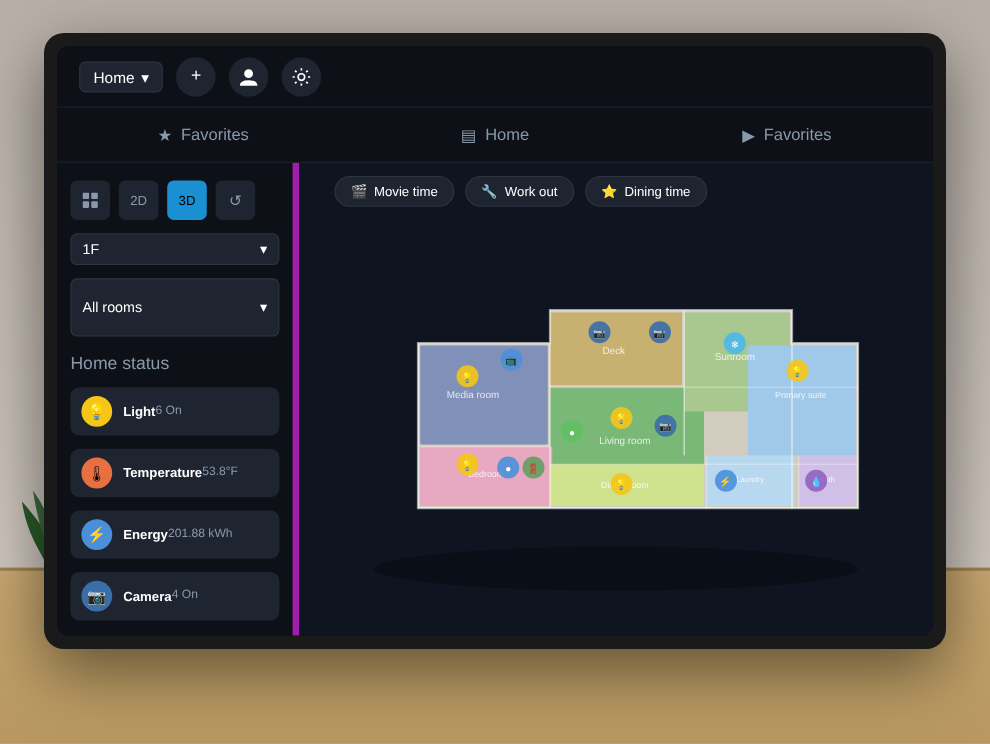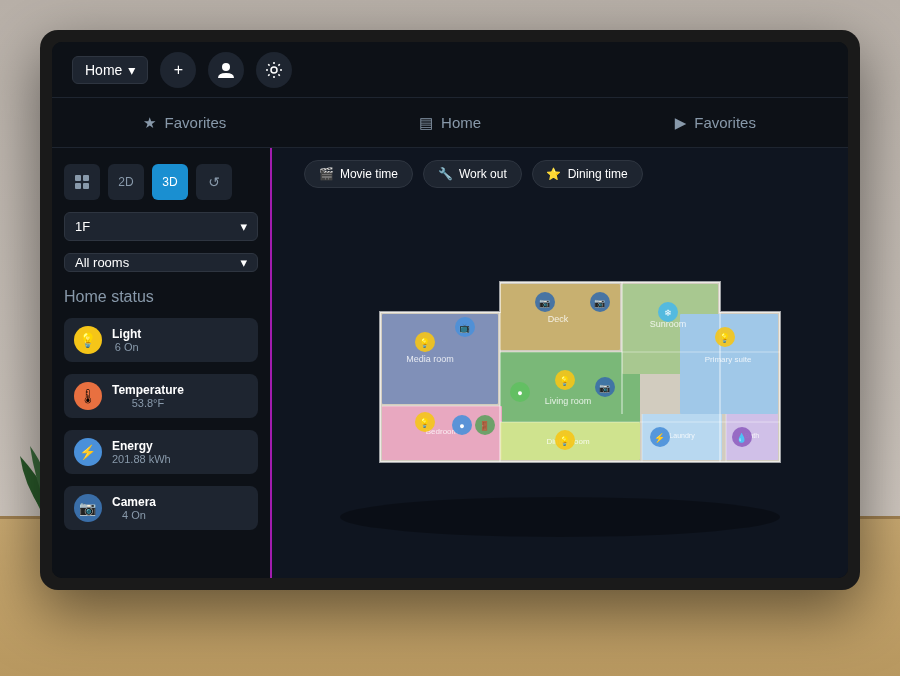--- a/index.html
+++ b/index.html
@@ -227,21 +227,21 @@
 
     
     .sidebar {
       width: 220px;
       background: #0d1117;
       flex-shrink: 0;
       display: flex;
       flex-direction: column;
       padding: 16px 12px;
       gap: 12px;
-      border-right: 2px solid #a21caf;
+      border-right: 6px solid #a21caf;
     }
 
     .view-controls {
       display: flex;
       align-items: center;
       gap: 8px;
     }
 
     .view-btn {
       width: 36px;
@@ -274,21 +274,21 @@
       cursor: pointer;
     }
 
     .room-select {
       display: flex;
       align-items: flex-end;
       justify-content: space-between;
       background: #1e2530;
       border: 1px solid #2e3540;
       border-radius: 6px;
-      padding: 1px 10px;
+      padding: 18px 10px;
       color: white;
       font-size: 13px;
       cursor: pointer;
     }
 
     .home-status-label {
       color: #8899aa;
       font-size: 16px;
       margin-top: 4px;
     }
@@ -308,21 +308,21 @@
       border-radius: 50%;
       display: flex;
       align-items: center;
       justify-content: center;
       font-size: 14px;
       flex-shrink: 0;
     }
 
     .status-info {
       display: flex;
-      flex-direction: column;
+      flex-direction: row;
     }
 
     .status-name {
       color: white;
       font-size: 12px;
       font-weight: 600;
     }
 
     .status-value {
       color: #8899aa;
@@ -483,21 +483,21 @@
               <rect x="0" y="0" width="6" height="6" rx="1"></rect>
               <rect x="8" y="0" width="6" height="6" rx="1"></rect>
               <rect x="0" y="8" width="6" height="6" rx="1"></rect>
               <rect x="8" y="8" width="6" height="6" rx="1"></rect>
             </svg>
           </div>
           <div class="view-btn">
             <span style="font-size:12px; color:#8899aa;">2D</span>
           </div>
           <div class="view-btn active">
-            <span style="font-size:12px; color:#ffffff;">3D</span>
+            <span style="font-size:12px; color:#000000;">3D</span>
           </div>
           <div class="view-btn">
             <span style="font-size:14px; color:#8899aa;">↺</span>
           </div>
         </div>
 
         <div class="floor-select">
           <span>1F</span>
           <span>▾</span>
         </div>

